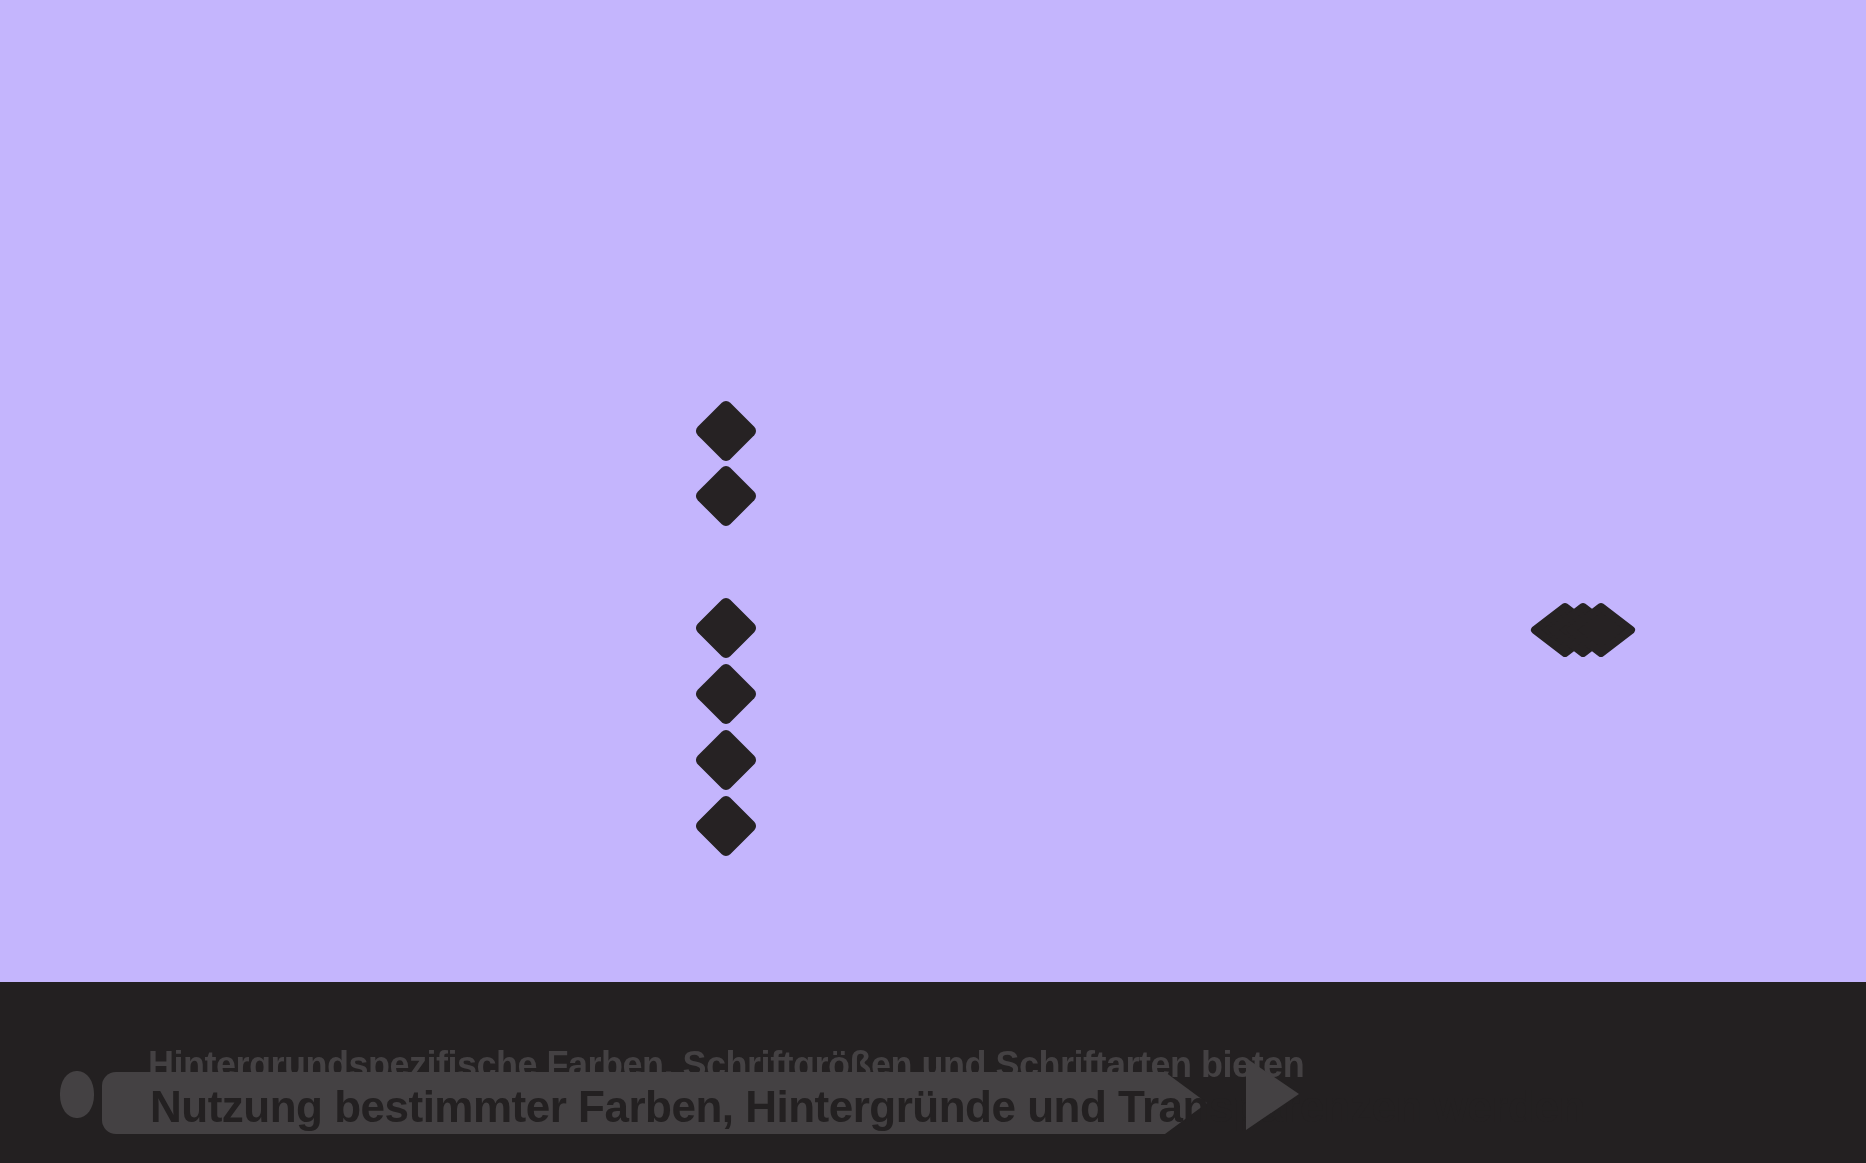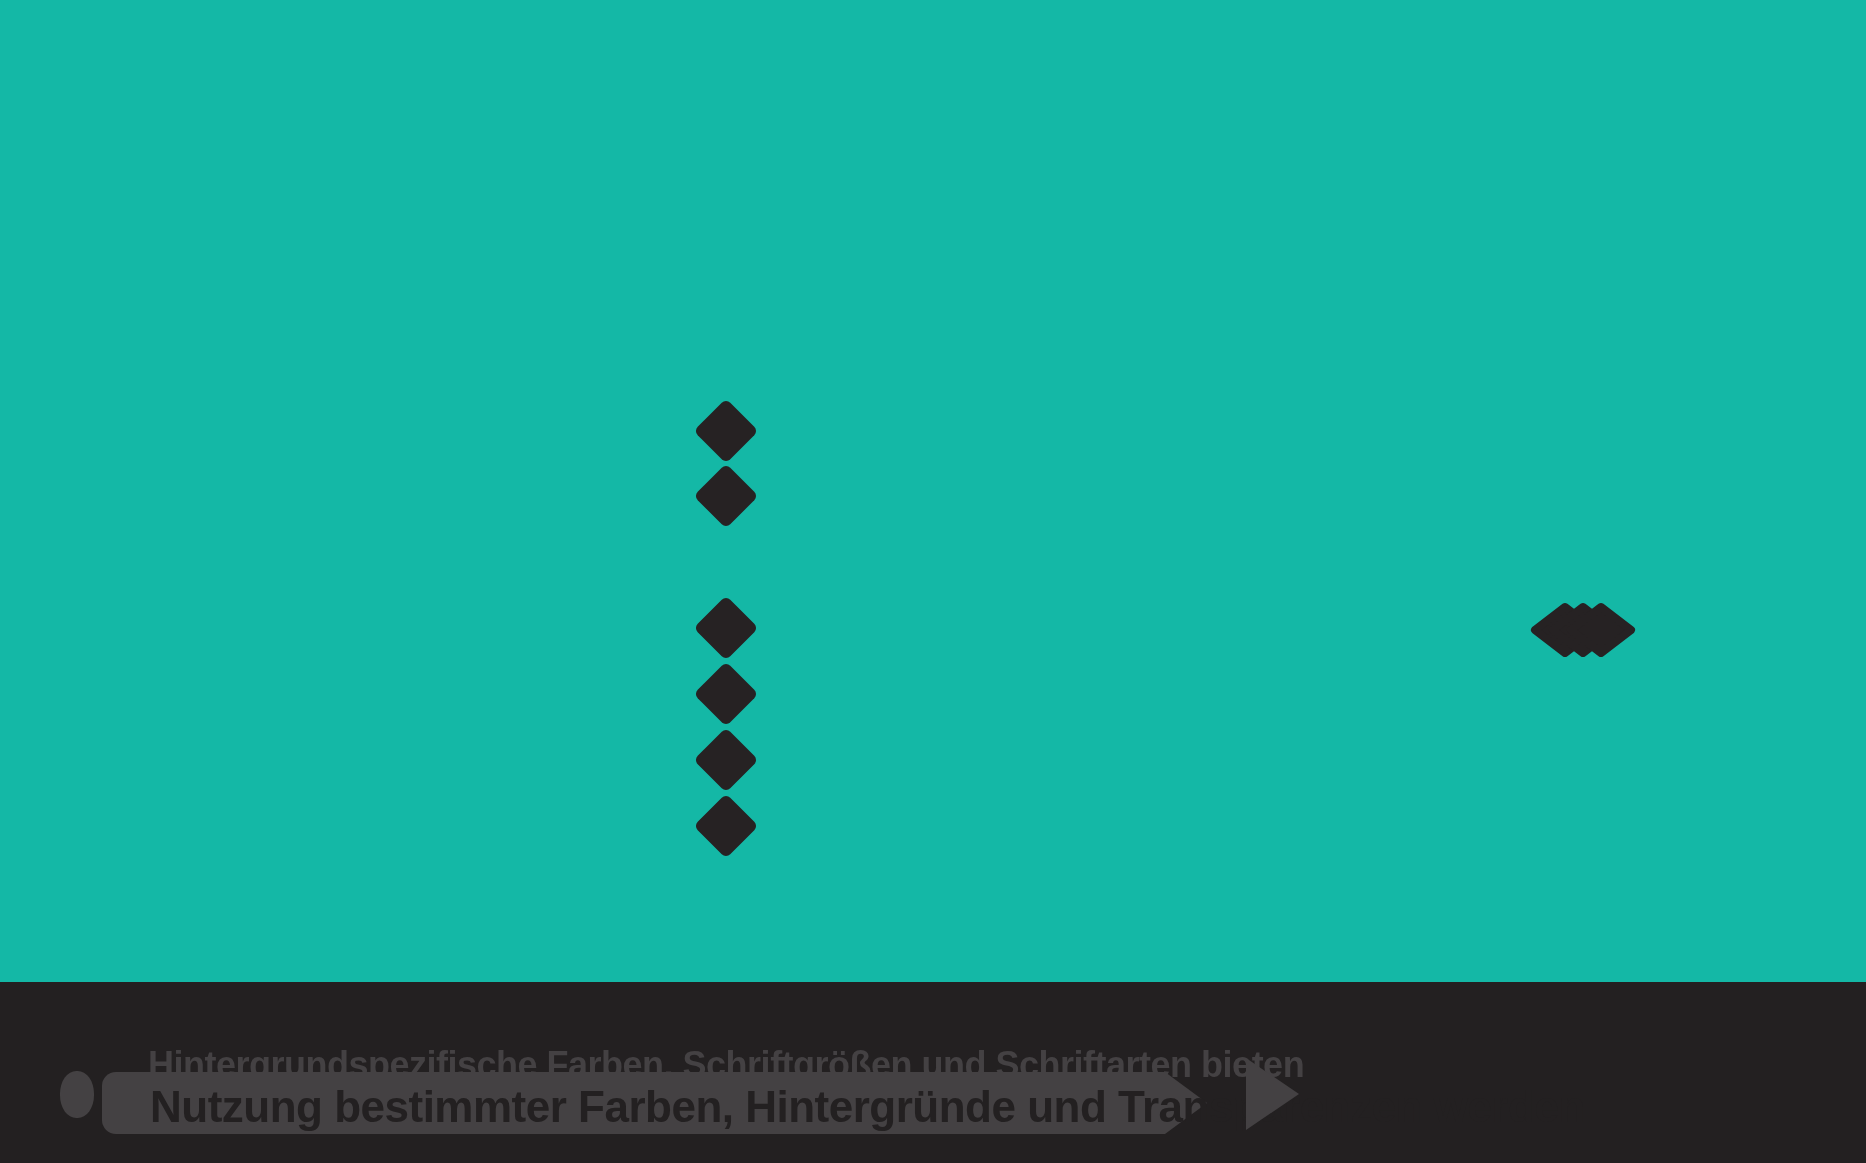--- a/index.html
+++ b/index.html
@@ -6,21 +6,21 @@
     margin: 0;
     padding: 0;
     background: #000;
     font-family: "Liberation Sans", sans-serif;
   }
 
   .stage {
     position: relative;
     width: 1866px;
     height: 1163px;
-    background: #14b8a6;
+    background: #c4b5fd;
     overflow: hidden;
   }
 
   
   .diamond {
     position: absolute;
     width: 46px;
     height: 46px;
     background: #262223;
     border-radius: 6px;

